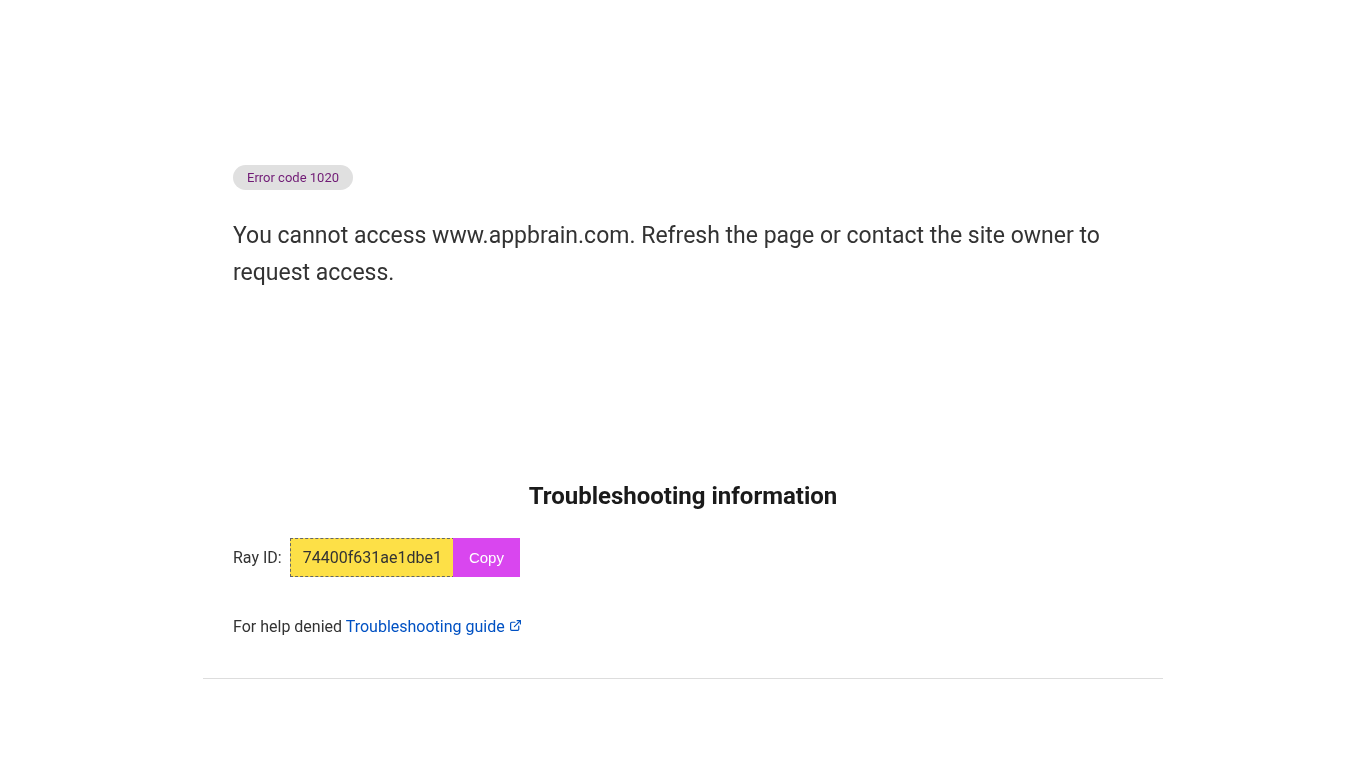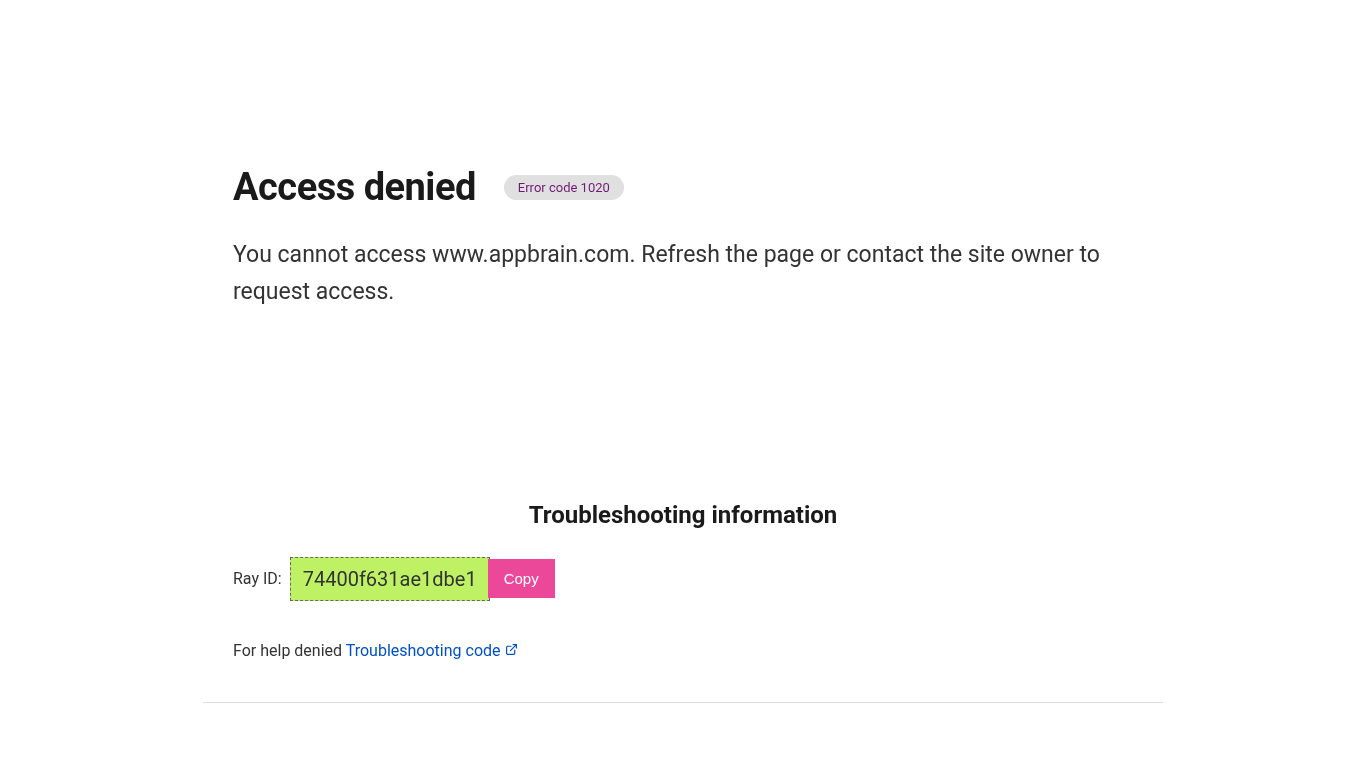--- a/index.html
+++ b/index.html
@@ -70,26 +70,26 @@
       gap: 8px;
       margin-bottom: 40px;
     }
     .ray-label {
       font-size: 16px;
       color: #333;
     }
     .ray-value {
       border: 1px dashed #666;
       padding: 9px 12px;
-      font-size: 20px;
+      font-size: 16px;
       color: #333;
-      background: #bef264;
+      background: #fde047;
     }
     .copy-button {
-      background: #ec4899;
+      background: #d946ef;
       color: #fff;
       border: none;
       padding: 11px 16px;
       font-size: 15px;
       cursor: pointer;
       margin-left: -10px;
     }
     .help-row {
       font-size: 16px;
       color: #333;
@@ -123,34 +123,33 @@
       display: flex;
       justify-content: space-between;
       align-items: center;
     }
   </style>
 </head>
 <body>
 
 <div class="container main-content">
   <div class="title-row">
-    <h1>Access denied</h1>
     <span class="error-badge">Error code 1020</span>
   </div>
   <p class="description">You cannot access www.appbrain.com. Refresh the page or contact the site owner to request access.</p>
 
   <div class="troubleshoot-section">
     <h2>Troubleshooting information</h2>
     <div class="ray-row">
       <span class="ray-label">Ray ID: </span>
       <span class="ray-value">74400f631ae1dbe1</span>
       <button class="copy-button">Copy</button>
     </div>
     <p class="help-row">
-      <span>For help denied </span><a class="link"><span>Troubleshooting code</span><span class="external-icon"><svg viewBox="0 0 24 24" fill="none" stroke="#0051c3" stroke-width="2.2" stroke-linecap="round" stroke-linejoin="round">
+      <span>For help denied </span><a class="link"><span>Troubleshooting guide</span><span class="external-icon"><svg viewBox="0 0 24 24" fill="none" stroke="#0051c3" stroke-width="2.2" stroke-linecap="round" stroke-linejoin="round">
               <path d="M18 13v6a2 2 0 0 1-2 2H5a2 2 0 0 1-2-2V8a2 2 0 0 1 2-2h6"></path>
               <polyline points="15 3 21 3 21 9"></polyline>
               <line x1="10" y1="14" x2="21" y2="3"></line>
             </svg></span></a>
     </p>
   </div>
 </div>
 
 <hr class="footer-divider">
 

